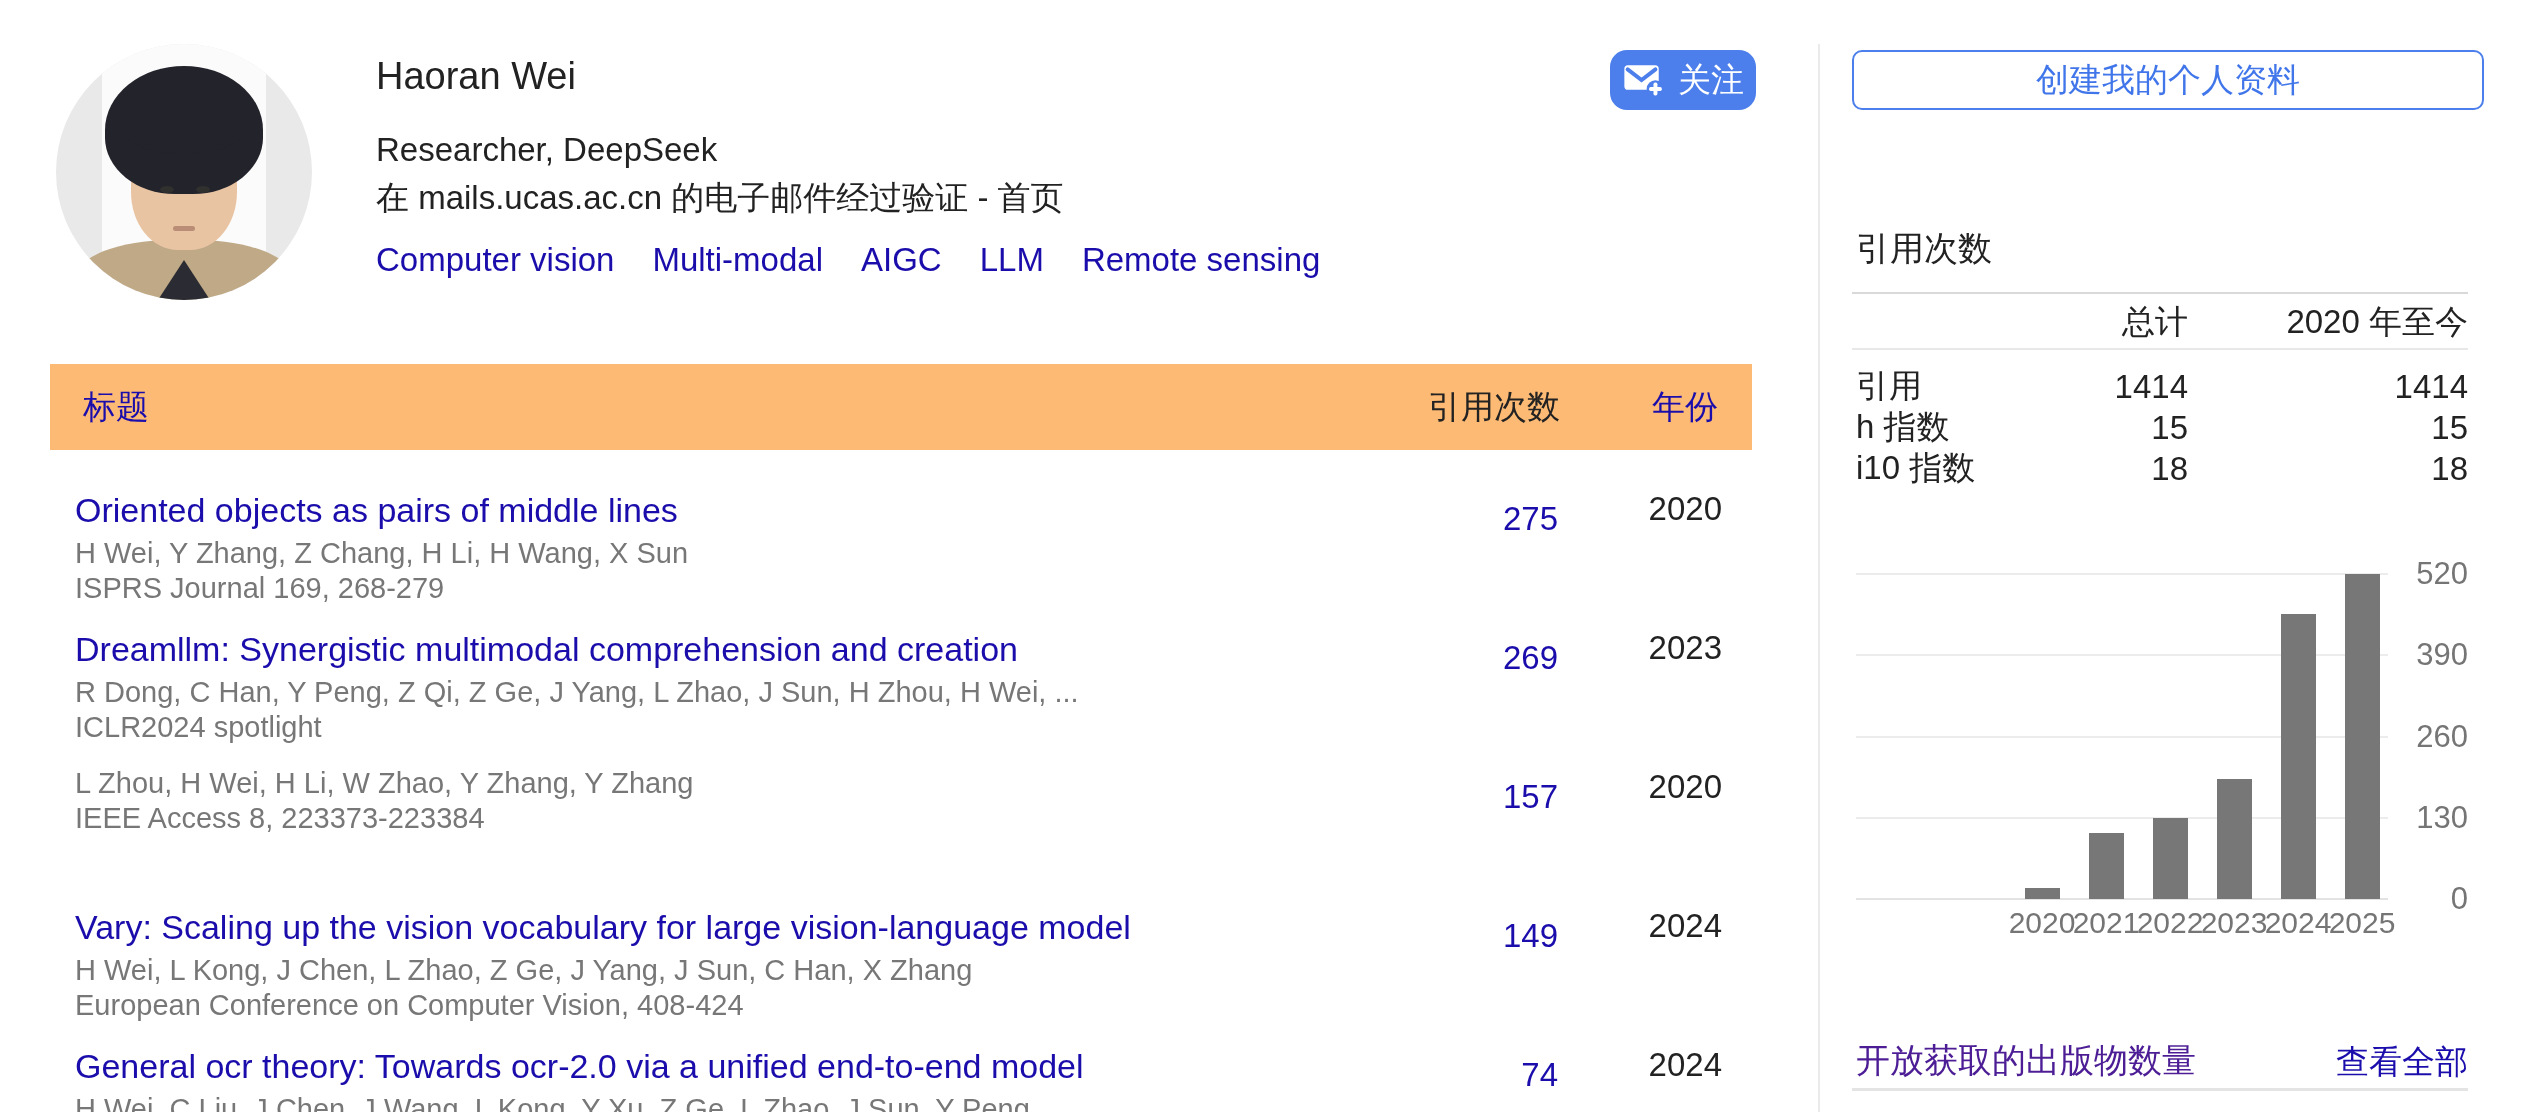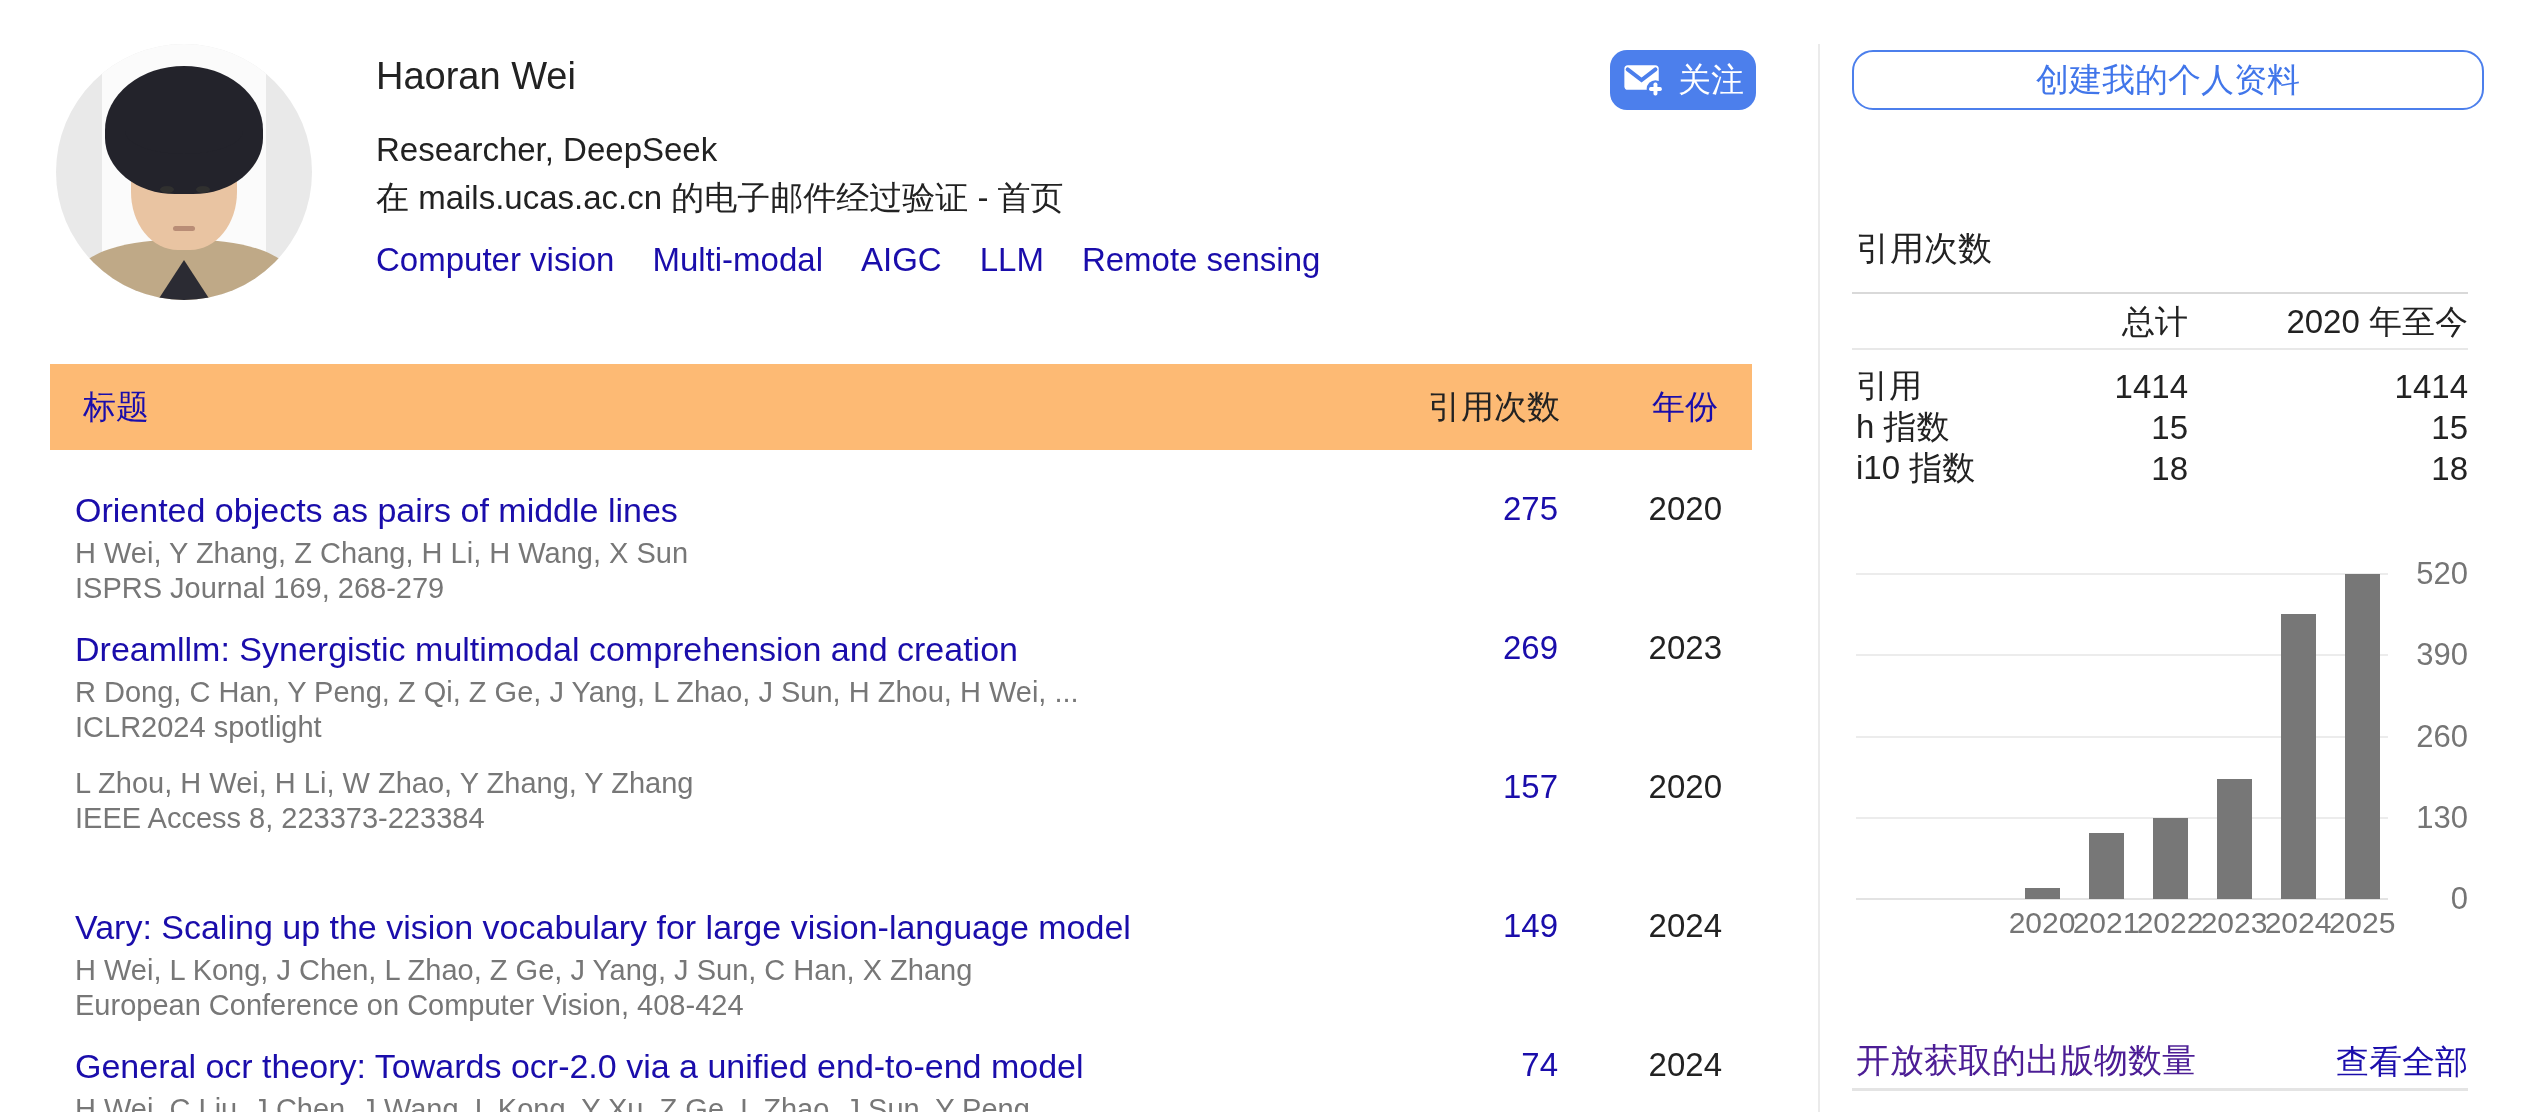--- a/index.html
+++ b/index.html
@@ -42,29 +42,29 @@
   .tbl-head{position:absolute;left:50px;top:364px;width:1702px;height:86px;background:#fdba74;}
   .tbl-head .h-title{position:absolute;left:33px;top:50%;transform:translateY(-50%);font-size:33px;}
   .tbl-head .h-cited{position:absolute;right:192px;top:50%;transform:translateY(-50%);font-size:33px;color:#222;}
   .tbl-head .h-year{position:absolute;right:34px;top:50%;transform:translateY(-50%);font-size:33px;}
 
   .pubs{position:absolute;left:75px;top:488px;width:1677px;}
   .pub-row{position:relative;height:139px;}
   .pub-title{font-size:34px;line-height:44px;display:inline-block;max-width:1360px;white-space:nowrap;
           overflow:hidden;}
   .pub-authors,.pub-venue{font-size:29px;line-height:35px;color:#777;max-width:1360px;white-space:nowrap;}
-  .pub-cited{position:absolute;top:2px;right:194px;font-size:33px;text-align:right;}
+  .pub-cited{position:absolute;top:12px;right:194px;font-size:33px;text-align:right;}
   .pub-year{position:absolute;top:2px;right:30px;font-size:33px;color:#222;text-align:right;}
 
   
   .vdiv{position:absolute;left:1818px;top:44px;bottom:0;width:2px;background:#ebebeb;}
 
   
   .create-btn{position:absolute;left:1852px;top:50px;width:632px;height:60px;border:2px solid #4c7fec;
-          border-radius:21px;box-sizing:border-box;display:flex;align-items:center;justify-content:center;
+          border-radius:10px;box-sizing:border-box;display:flex;align-items:center;justify-content:center;
           color:#4176ea;font-size:33px;background:#fff;cursor:pointer;}
   .cit-head{position:absolute;left:1856px;top:226px;font-size:34px;color:#222;}
   .stat-line1{position:absolute;left:1852px;top:292px;width:616px;height:2px;background:#d9d9d9;}
   .stat-cols{position:absolute;left:1856px;top:300px;width:612px;display:flex;font-size:33px;color:#222;}
   .stat-cols .sp{flex:1;}
   .stat-line2{position:absolute;left:1852px;top:348px;width:616px;height:2px;background:#e8e8e8;}
   .stat-rows{position:absolute;left:1856px;top:366px;width:612px;font-size:33px;color:#222;}
   .stat-row{display:flex;height:41px;align-items:center;}
   .stat-row .lbl{flex:1;}
   .colw1{width:140px;text-align:right;}

